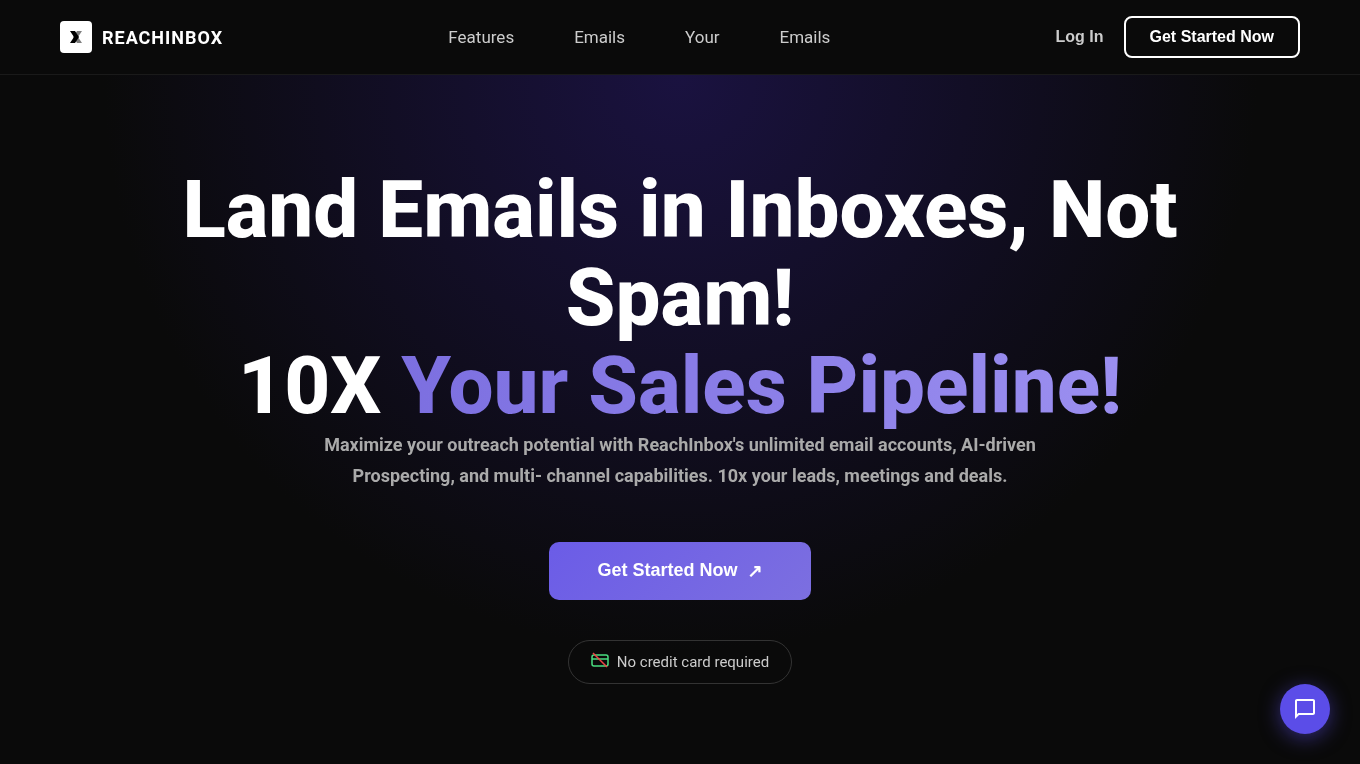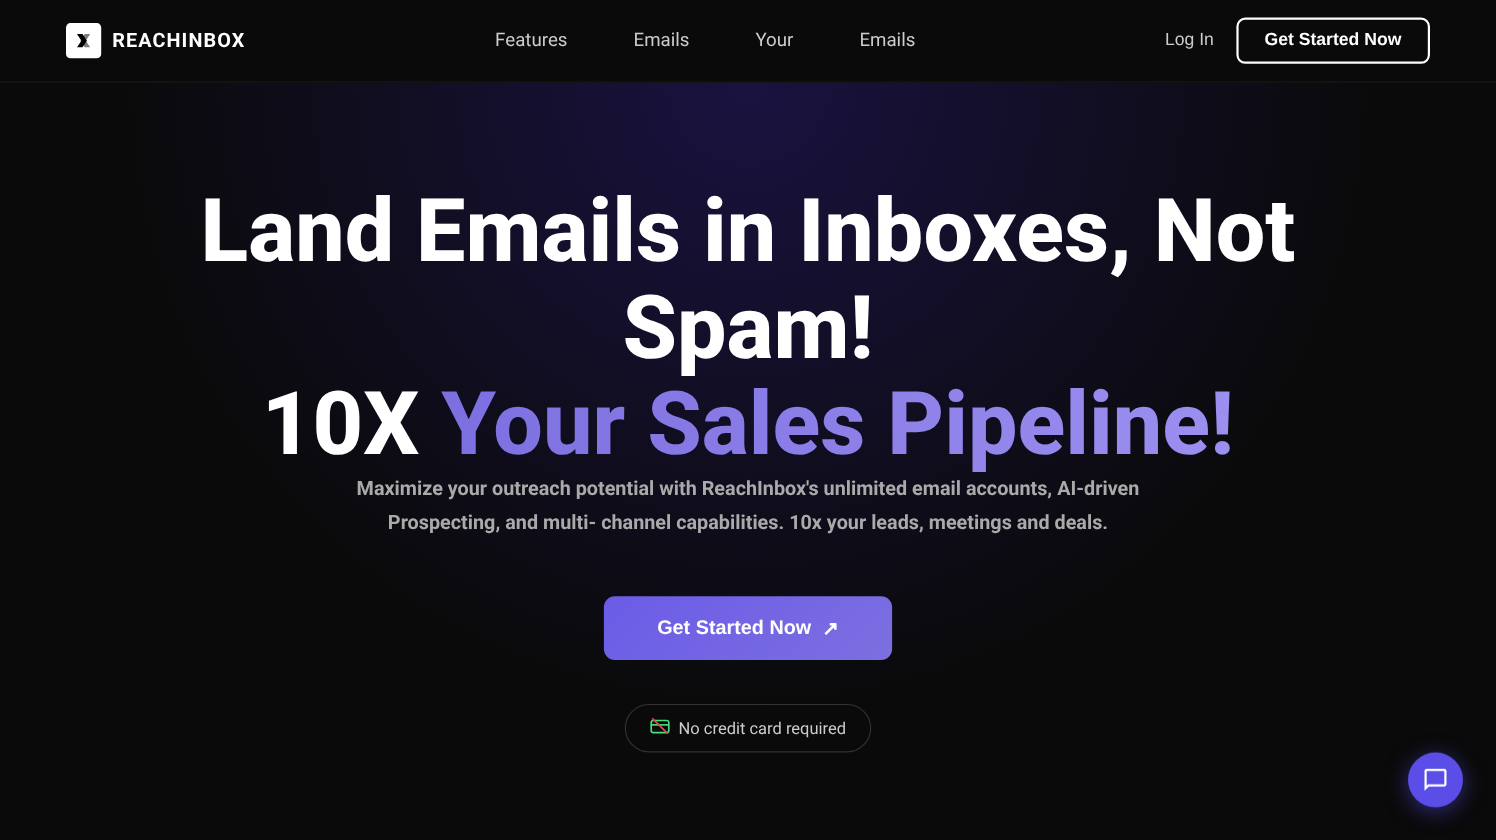--- a/index.html
+++ b/index.html
@@ -75,21 +75,21 @@
     .nav-actions {
       display: flex;
       align-items: center;
       gap: 20px;
     }
 
     .login-btn {
       color: #cccccc;
       text-decoration: none;
       font-size: 16px;
-      font-weight: 400;
+      font-weight: 700;
       background: none;
       border: none;
       cursor: pointer;
     }
 
     .get-started-btn-nav {
       background: transparent;
       color: #ffffff;
       border: 2px solid #ffffff;
       border-radius: 8px;

